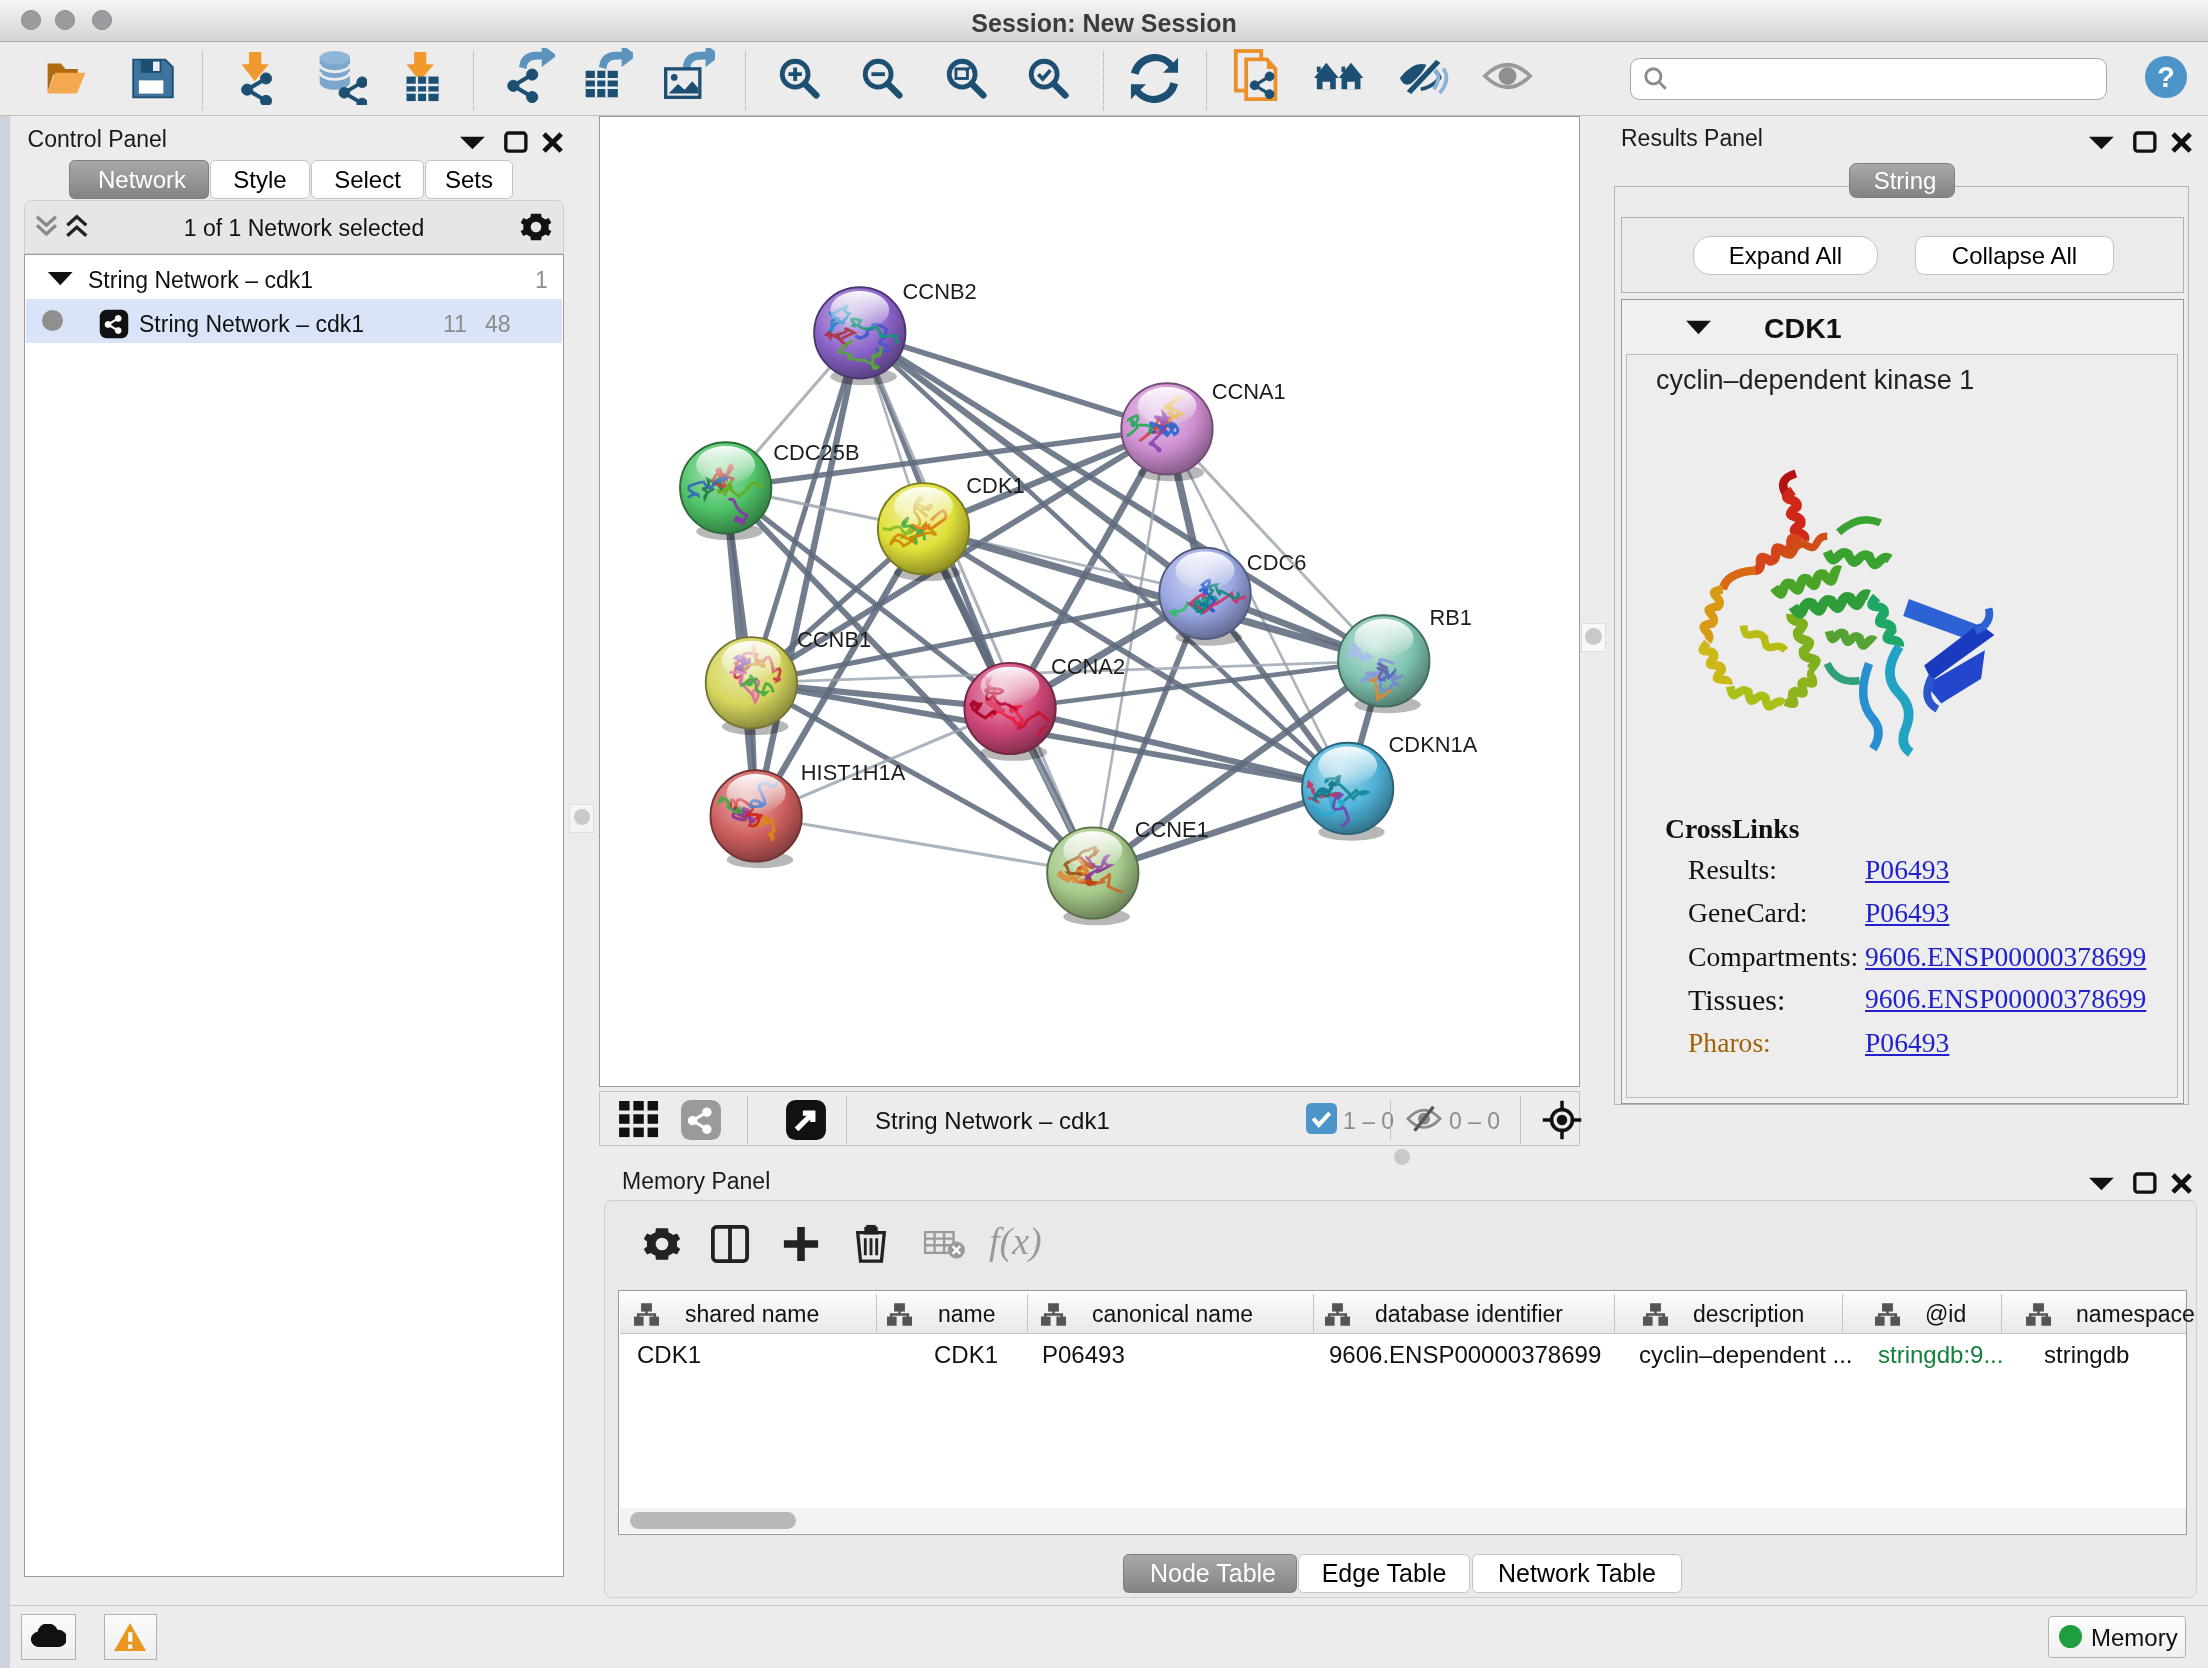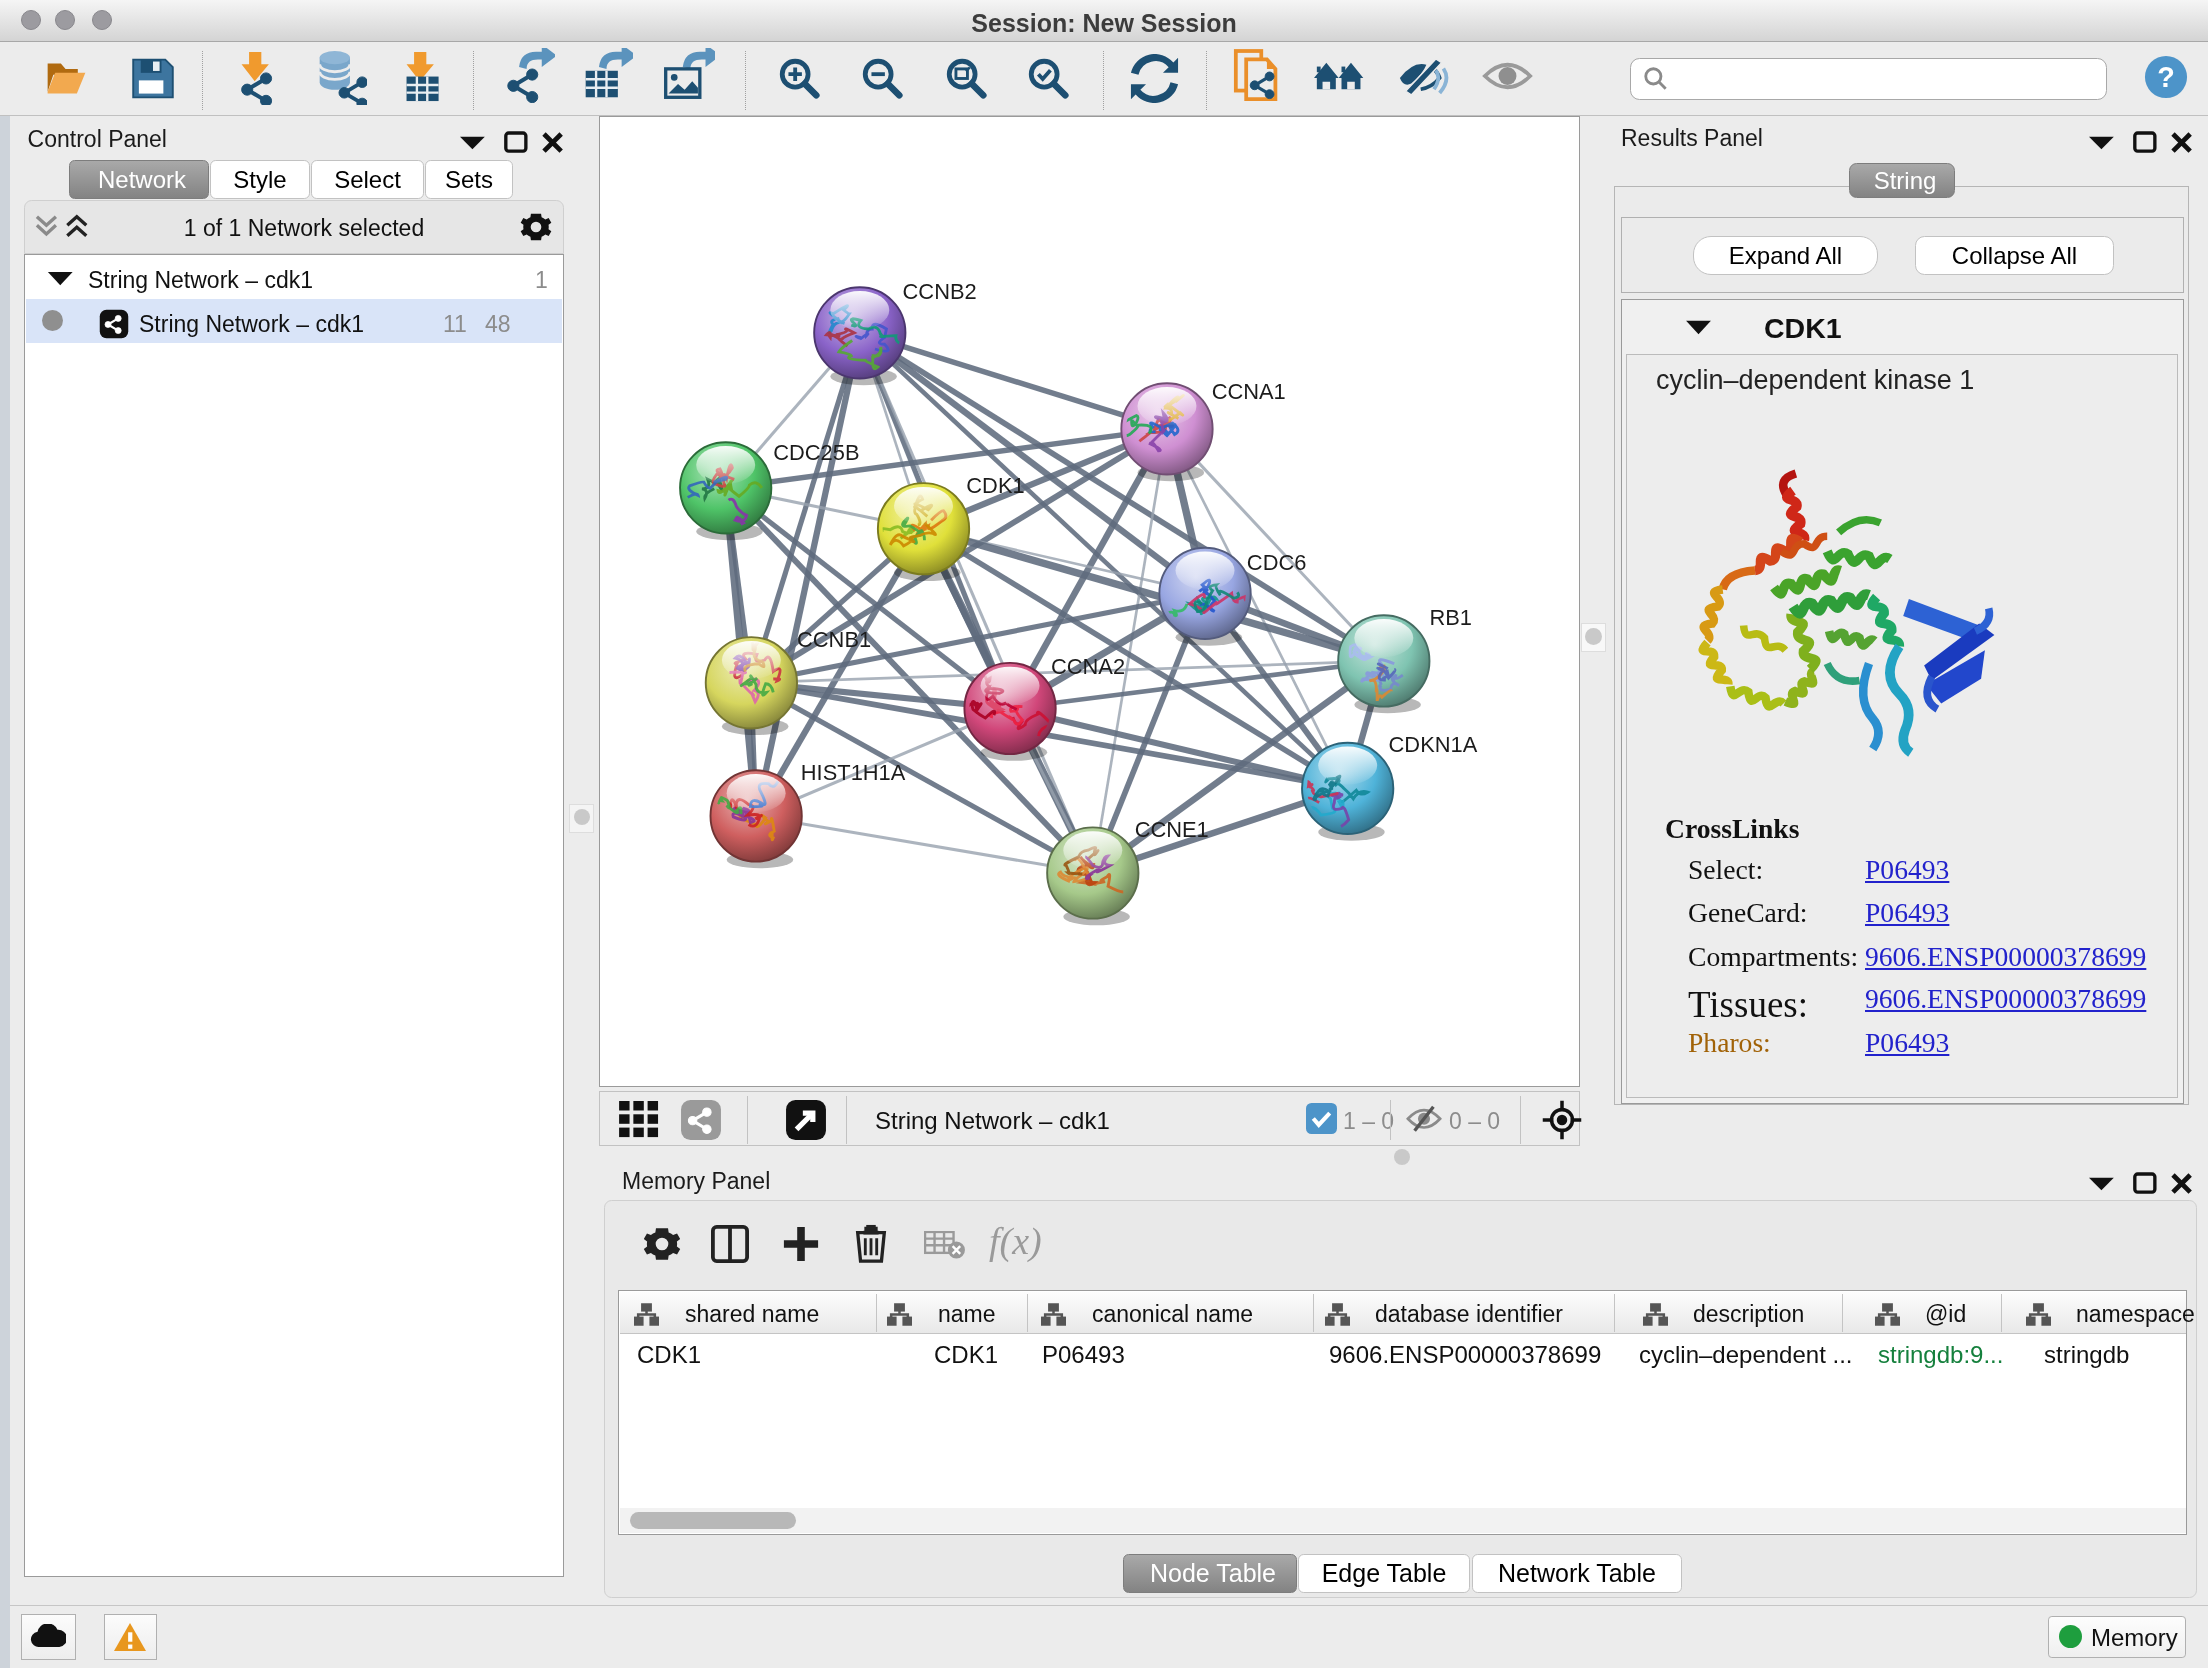--- a/index.html
+++ b/index.html
@@ -578,27 +578,27 @@
       <path d="M198 196 C202 216 206 192 214 199 C218 219 222 195 230 203 C234 223 238 199 246 206" stroke="#55a332" stroke-width="9" fill="none"></path>
       <path d="M208 92q22-20 44-10" stroke="#3aa32f" stroke-width="8"></path>
       <path d="M196 230q10 22 34 18" stroke="#2fa07a" stroke-width="8"></path>
       <path d="M282 162l80 30-14 14-72-26z" fill="#2d62d4" stroke="none"></path>
       <path d="M372 200l-66 48-8-16 58-44z" fill="#1a3bbf" stroke="none"></path>
       <path d="M300 252l62-36-4 30-42 26z" fill="#2247cc" stroke="none"></path>
       <path d="M352 196q18-8 14-24" stroke="#2d62d4" stroke-width="8"></path>
       <path d="M306 244q-12 24 6 34" stroke="#2a55cc" stroke-width="8"></path>
     </svg>
 <div class="serif" style="position:absolute;left:1665px;top:813px;font-size:27.6px;font-weight:bold;color:#111">CrossLinks</div>
-<div class="serif" style="position:absolute;left:1688px;top:854px;font-size:27.6px;color:#111">Select:</div>
+<div class="serif" style="position:absolute;left:1688px;top:854px;font-size:27.6px;color:#111">Results:</div>
 <a class="lnk" style="position:absolute;left:1865px;top:854px">P06493</a>
 <div class="serif" style="position:absolute;left:1688px;top:897px;font-size:27.6px;color:#111">GeneCard:</div>
 <a class="lnk" style="position:absolute;left:1865px;top:897px">P06493</a>
 <div class="serif" style="position:absolute;left:1688px;top:941px;font-size:27.6px;color:#111">Compartments:</div>
 <a class="lnk" style="position:absolute;left:1865px;top:941px">9606.ENSP00000378699</a>
-<div class="serif" style="position:absolute;left:1688px;top:983px;font-size:37px;color:#111">Tissues:</div>
+<div class="serif" style="position:absolute;left:1688px;top:983px;font-size:30px;color:#111">Tissues:</div>
 <a class="lnk" style="position:absolute;left:1865px;top:983px">9606.ENSP00000378699</a>
 <div class="serif" style="position:absolute;left:1688px;top:1027px;font-size:27.6px;color:#a16207">Pharos:</div>
 <a class="lnk" style="position:absolute;left:1865px;top:1027px">P06493</a>
 
 <div class="panelhead" style="left:622px;top:1168px">Memory Panel</div>
 <svg style="position:absolute;left:2089px;top:1172px" width="105" height="25" viewBox="0 0 110 26">
  <path d="M0 6l13 13 13-13z" fill="#111"></path>
  <rect x="48" y="2" width="21" height="19" rx="3" fill="none" stroke="#111" stroke-width="3.5"></rect>
  <path d="M88 3l18 18M106 3L88 21" stroke="#111" stroke-width="5"></path>
 </svg>

